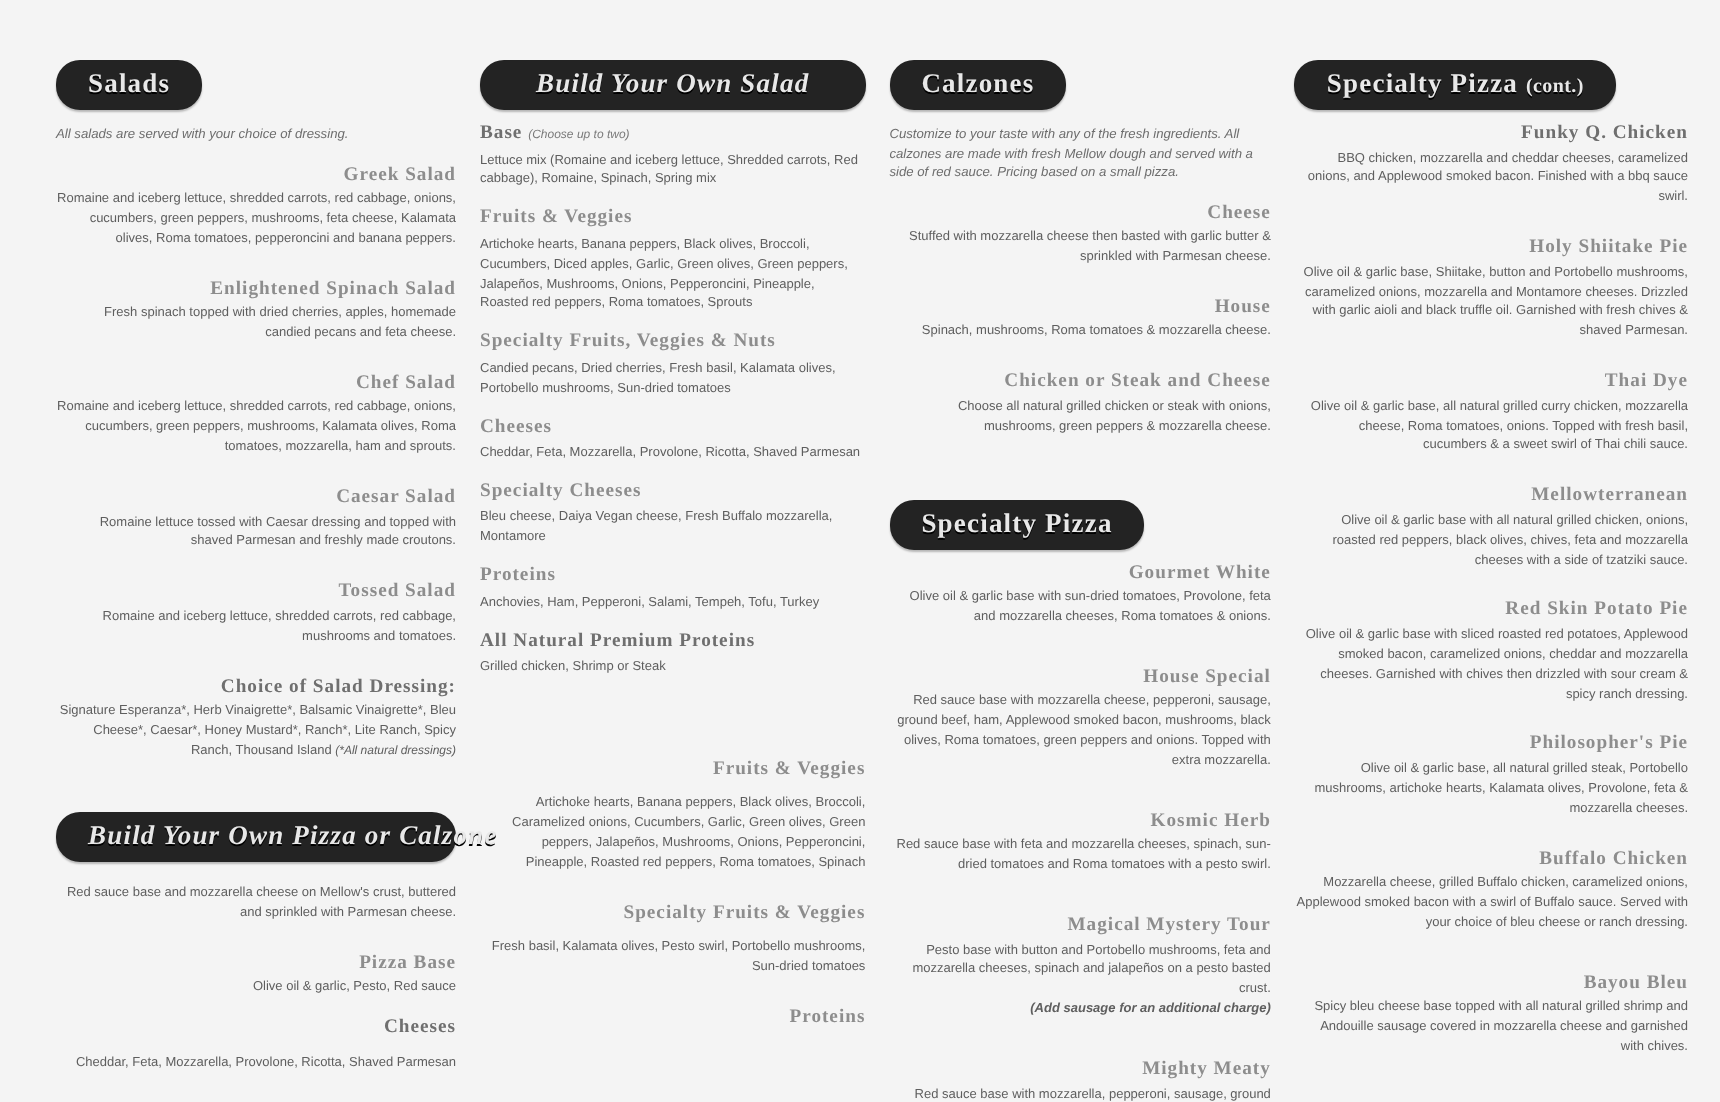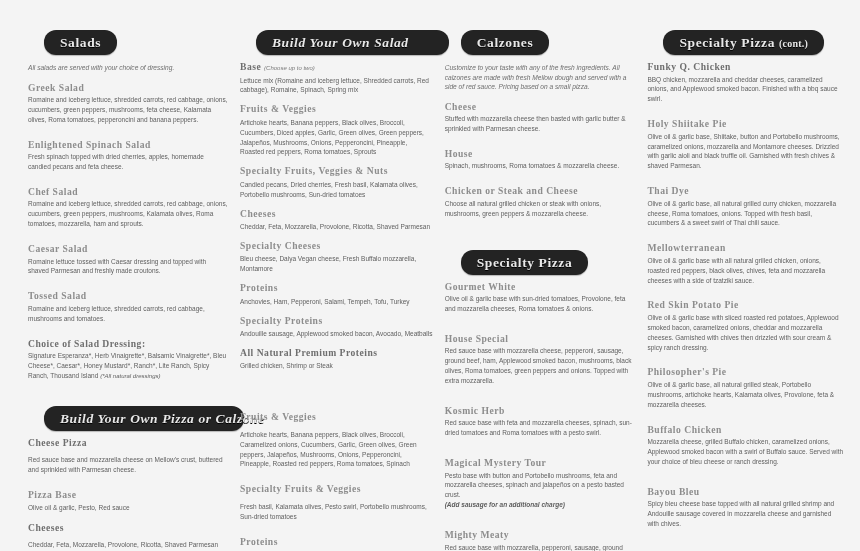--- a/index.html
+++ b/index.html
@@ -35,22 +35,23 @@
   .col-2 { width: 210px; padding-right: 12px; }
   .col-3 { width: 208px; padding-right: 12px; }
   .col-4 { width: 206px; padding-right: 4px; }
 
   
   .section-bar {
     display: inline-block;
     background: #232323;
     border-radius: 12px;
     padding: 3px 16px 4px 16px;
-    margin: 0 0 6px 16px;
+    margin: 0 0 6px 0;
     box-shadow: 0 1px 1px rgba(0,0,0,0.25);
+    text-align: center;
   }
   .section-bar.wide {
     display: block;
     width: 100%;
     box-sizing: border-box;
     font-style: italic;
   }
   .section-bar-title {
     font-family: "Liberation Serif", serif;
     font-weight: bold;
@@ -69,21 +70,21 @@
   .section-note {
     font-family: "Liberation Sans", sans-serif;
     font-style: italic;
     font-size: 6.6px;
     line-height: 1.45;
     color: #6d6d6d;
     margin: 2px 0 9px 0;
   }
 
   
-  .item { margin: 0 0 9px 0; }
+  .item { margin: 0 0 9px 0; text-align: right; }
   .item-name {
     font-family: "Liberation Serif", serif;
     font-weight: bold;
     font-size: 9.6px;
     letter-spacing: 0.5px;
     color: #8d8d8d;
     margin: 0 0 2px 0;
     line-height: 1.2;
   }
   .item-name.dark { color: #6f6f6f; }
@@ -168,21 +169,20 @@
         <div class="item-desc"><span>Signature Esperanza*, Herb Vinaigrette*, Balsamic Vinaigrette*, Bleu Cheese*, Caesar*, Honey Mustard*, Ranch*, Lite Ranch, Spicy Ranch, Thousand Island</span> <span class="fine-italic">(*All natural dressings)</span></div>
       </div>
 
       <div class="gap-l"></div>
 
       <div class="section-bar wide">
         <span class="section-bar-title">Build Your Own Pizza or Calzone</span>
       </div>
 
       <div class="item">
-        <div class="item-name dark">Cheese Pizza</div>
         <div class="gap-s"></div>
         <div class="item-desc">Red sauce base and mozzarella cheese on Mellow's crust, buttered and sprinkled with Parmesan cheese.</div>
       </div>
       <div class="gap-s"></div>
 
       <div class="item">
         <div class="item-name">Pizza Base</div>
         <div class="item-desc">Olive oil &amp; garlic, Pesto, Red sauce</div>
       </div>
 
@@ -228,24 +228,20 @@
       <div class="list-block">
         <div class="item-name">Specialty Cheeses</div>
         <div class="item-desc">Bleu cheese, Daiya Vegan cheese, Fresh Buffalo mozzarella, Montamore</div>
       </div>
 
       <div class="list-block">
         <div class="item-name">Proteins</div>
         <div class="item-desc">Anchovies, Ham, Pepperoni, Salami, Tempeh, Tofu, Turkey</div>
       </div>
 
-      <div class="list-block">
-        <div class="item-name">Specialty Proteins</div>
-        <div class="item-desc">Andouille sausage, Applewood smoked bacon, Avocado, Meatballs</div>
-      </div>
 
       <div class="list-block">
         <div class="item-name dark">All Natural Premium Proteins</div>
         <div class="item-desc">Grilled chicken, Shrimp or Steak</div>
       </div>
 
       <div class="gap-xl"></div>
       <div class="gap-m"></div>
 
       <div class="item">

